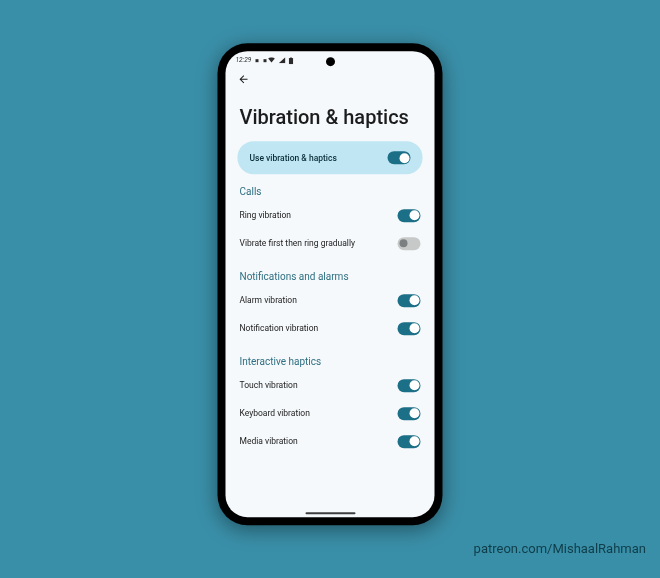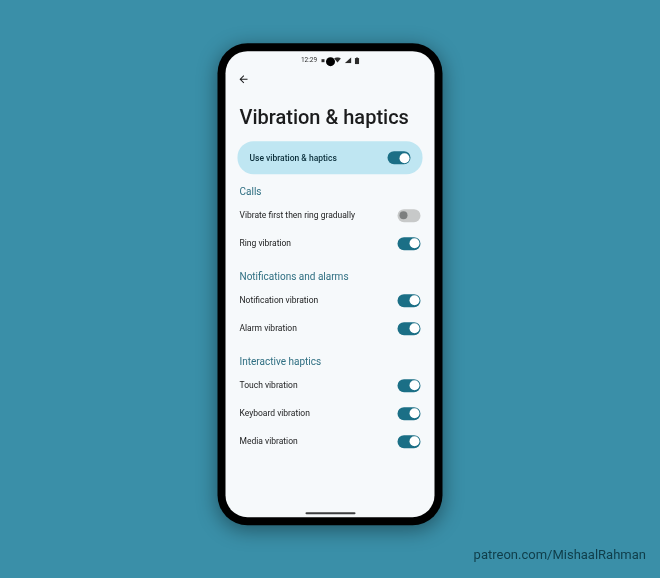--- a/index.html
+++ b/index.html
@@ -50,25 +50,26 @@
   }
 
   .status-bar {
     position: absolute;
     top: 0;
     left: 0;
     right: 0;
     height: 18px;
     display: flex;
     align-items: center;
-    justify-content: center;
+    justify-content: flex-start;
     padding: 0 10px;
     font-size: 6.5px;
     color: #2b2b2b;
     z-index: 5;
+    font-style: italic;
   }
   .status-left { display: flex; align-items: center; gap: 3px; }
   .status-right { display: flex; align-items: center; gap: 3px; }
   .status-right svg { display: block; }
 
   .content {
     position: absolute;
     top: 18px;
     left: 0;
     right: 0;
@@ -161,21 +162,21 @@
     width: 50px;
     height: 2.5px;
     background: #1b1c1d;
     border-radius: 2px;
     opacity: 0.85;
   }
 
   .attribution {
     position: absolute;
     right: 14px;
-    bottom: 16px;
+    bottom: 22px;
     font-size: 13px;
     color: #0f3d49;
   }
 </style>
 </head>
 <body>
 
 <div class="phone-frame">
   <div class="screen">
     <div class="camera-cutout"></div>
@@ -218,45 +219,45 @@
       <div class="master-card">
         <span class="master-label">Use vibration &amp; haptics</span>
         <span class="toggle on">
             <span class="thumb"></span>
           </span>
       </div>
 
       <div class="section-header">Calls</div>
 
       <div class="setting-row">
+        <span class="setting-label">Ring vibration</span>
+        <span class="toggle on">
+            <span class="thumb"></span>
+          </span>
+      </div>
+
+      <div class="setting-row">
         <span class="setting-label">Vibrate first then ring gradually</span>
         <span class="toggle off">
             <span class="thumb"></span>
           </span>
       </div>
 
-      <div class="setting-row">
-        <span class="setting-label">Ring vibration</span>
-        <span class="toggle on">
-            <span class="thumb"></span>
-          </span>
-      </div>
-
       <div class="section-gap"></div>
       <div class="section-header">Notifications and alarms</div>
 
       <div class="setting-row">
+        <span class="setting-label">Alarm vibration</span>
+        <span class="toggle on">
+            <span class="thumb"></span>
+          </span>
+      </div>
+
+      <div class="setting-row">
         <span class="setting-label">Notification vibration</span>
-        <span class="toggle on">
-            <span class="thumb"></span>
-          </span>
-      </div>
-
-      <div class="setting-row">
-        <span class="setting-label">Alarm vibration</span>
         <span class="toggle on">
             <span class="thumb"></span>
           </span>
       </div>
 
       <div class="section-gap"></div>
       <div class="section-header">Interactive haptics</div>
 
       <div class="setting-row">
         <span class="setting-label">Touch vibration</span>

